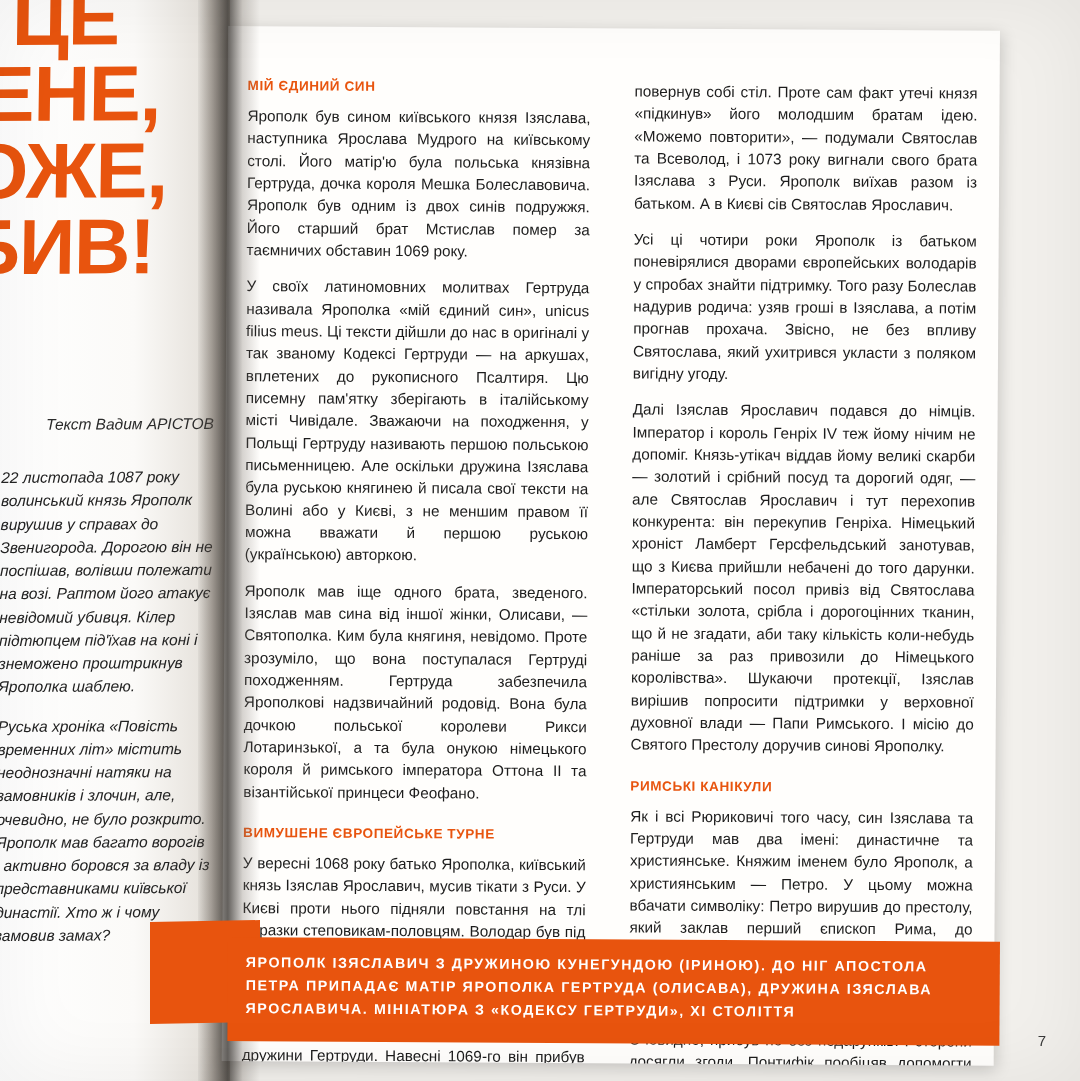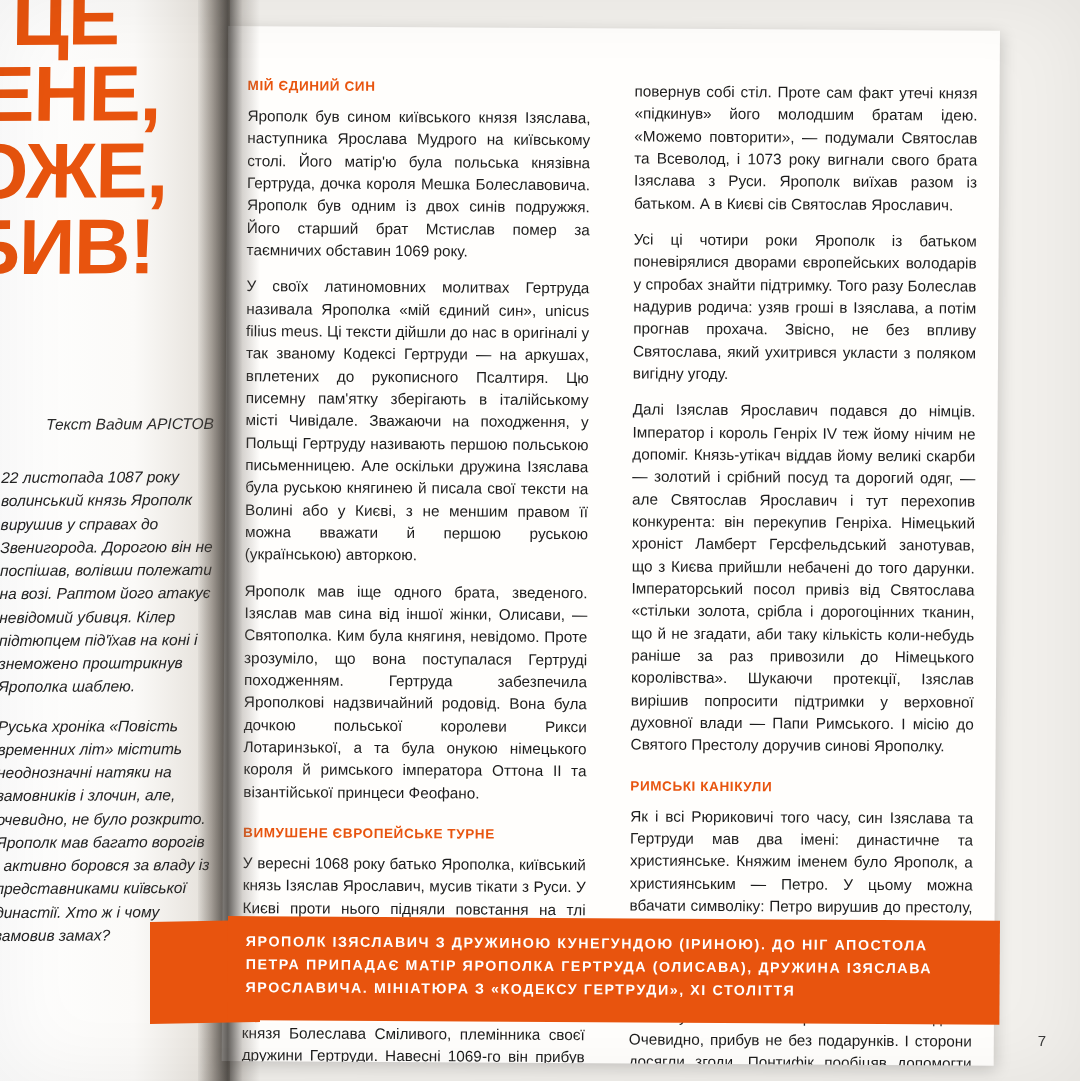--- a/index.html
+++ b/index.html
@@ -148,21 +148,21 @@
     width: 772px;
     height: 104px;
     background: #e8540e;
     z-index: 6;
     transform: rotate(0.35deg);
     transform-origin: left top;
   }
   #caption-band-wrap {
     position: absolute;
     left: 228px;
-    top: 21px;
+    top: 42px;
     width: 772px;
     height: 1035px;
     z-index: 6;
     pointer-events: none;
   }
   #caption-text {
     position: absolute;
     left: 18px;
     top: 14px;
     width: 736px;

